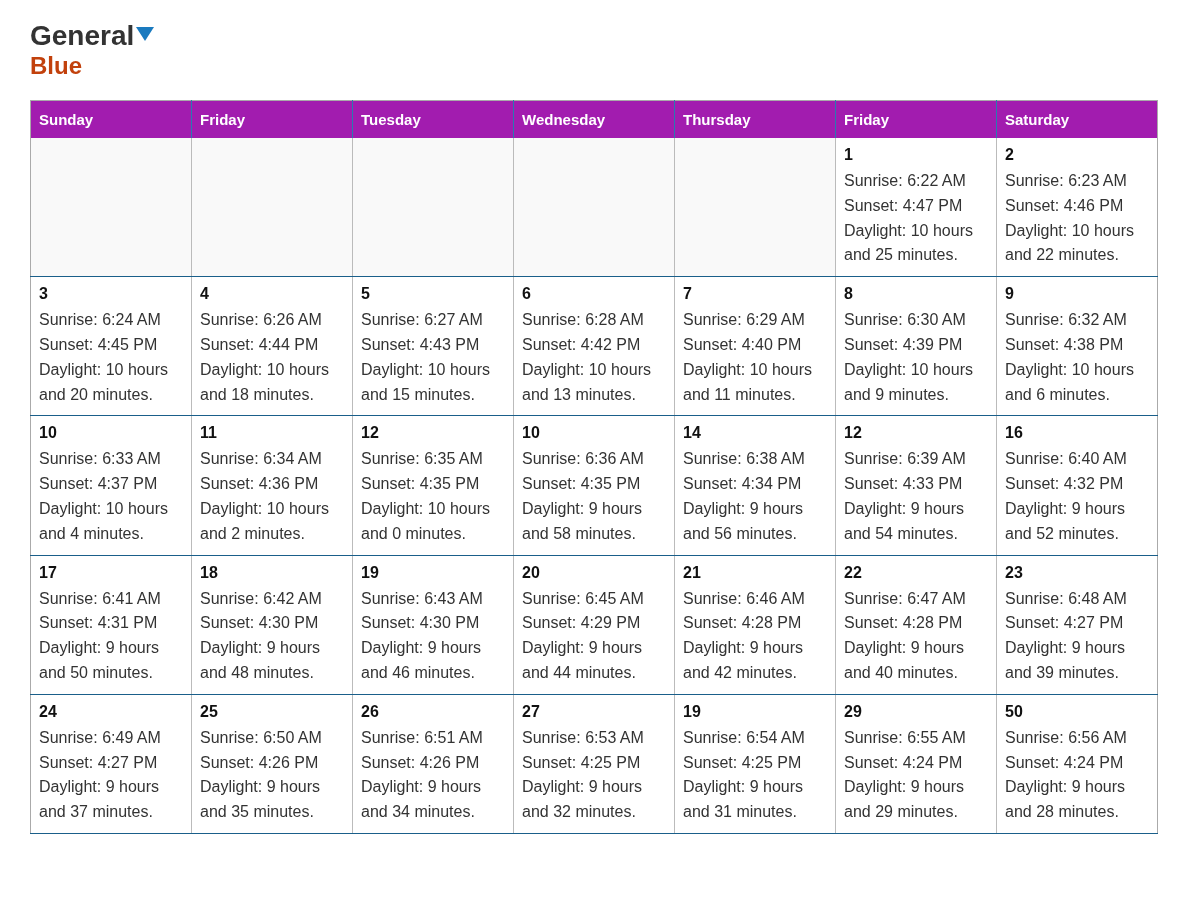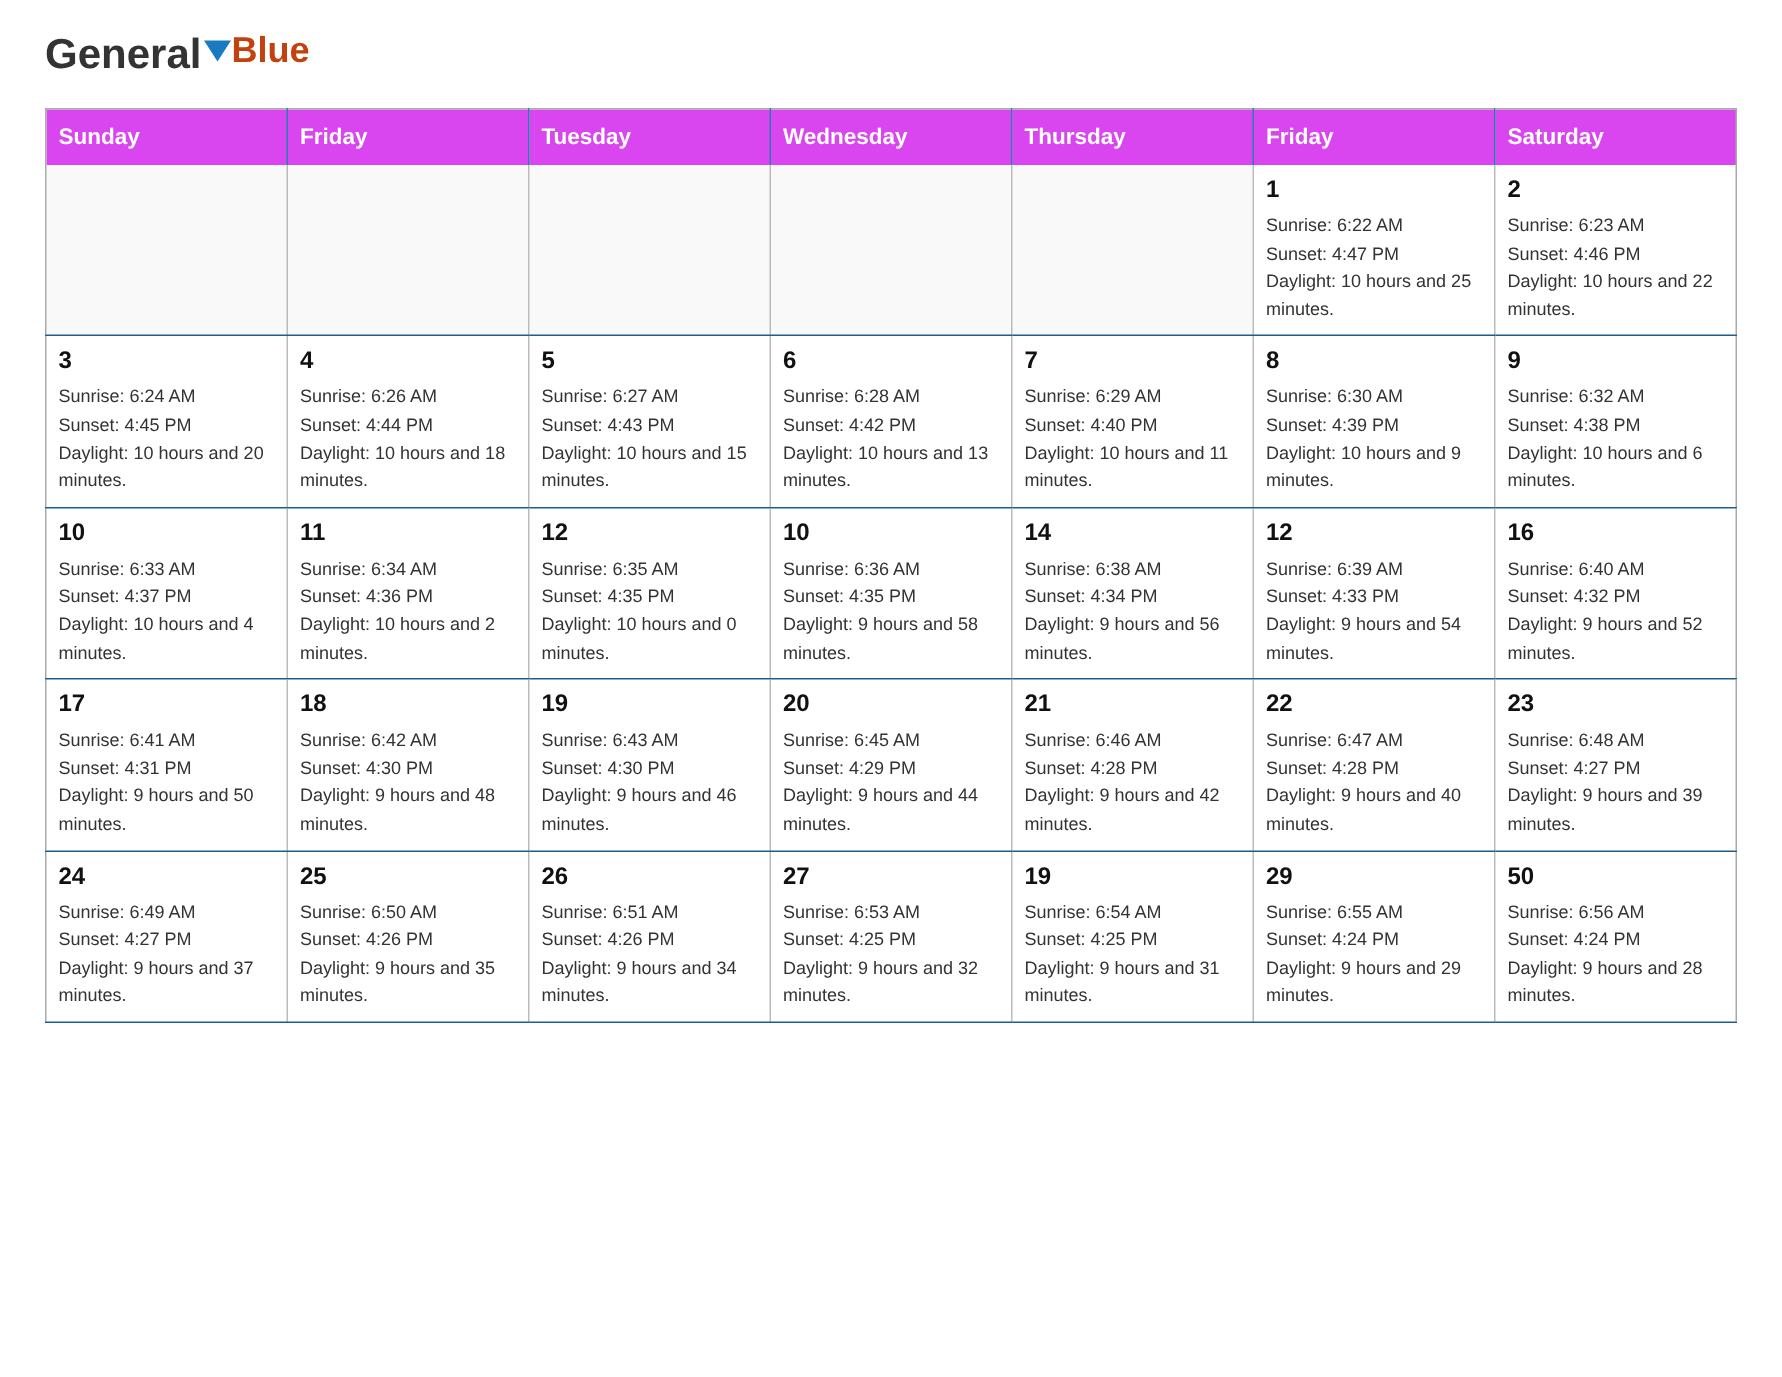--- a/index.html
+++ b/index.html
@@ -54,21 +54,21 @@
       margin-top: 4px;
     }
 
     .calendar {
       width: 100%;
       border-collapse: collapse;
       border: 1px solid #aaa;
     }
 
     .calendar thead tr th {
-      background-color: #d946ef;
+      background-color: #a21caf;
       color: #ffffff;
       font-size: 15px;
       font-weight: bold;
       padding: 10px 8px;
       text-align: left;
       border-right: 1px solid #2a7ab0;
     }
 
     .calendar thead tr th:last-child {
       border-right: none;
@@ -96,33 +96,33 @@
 
     .day-number {
       font-size: 16px;
       font-weight: bold;
       color: #111;
       margin-bottom: 5px;
       display: block;
     }
 
     .day-info {
-      font-size: 12px;
+      font-size: 16px;
       color: #333;
       line-height: 1.55;
     }
 
     .logo-row {
       display: flex;
       align-items: center;
     }
 
     .logo-text-group {
       display: flex;
-      flex-direction: row;
+      flex-direction: column;
     }
 
     .logo-line1 {
       display: flex;
       align-items: center;
     }
   </style>
 </head>
 <body>
 

